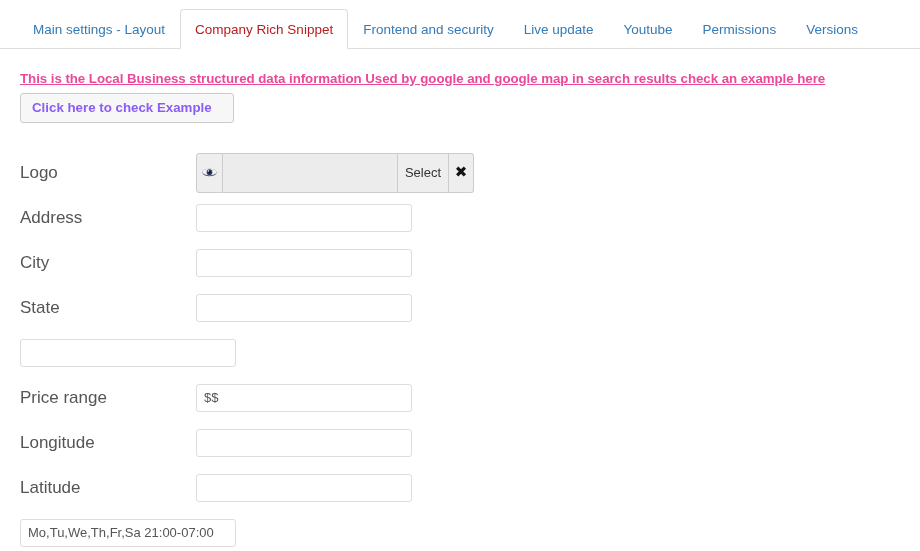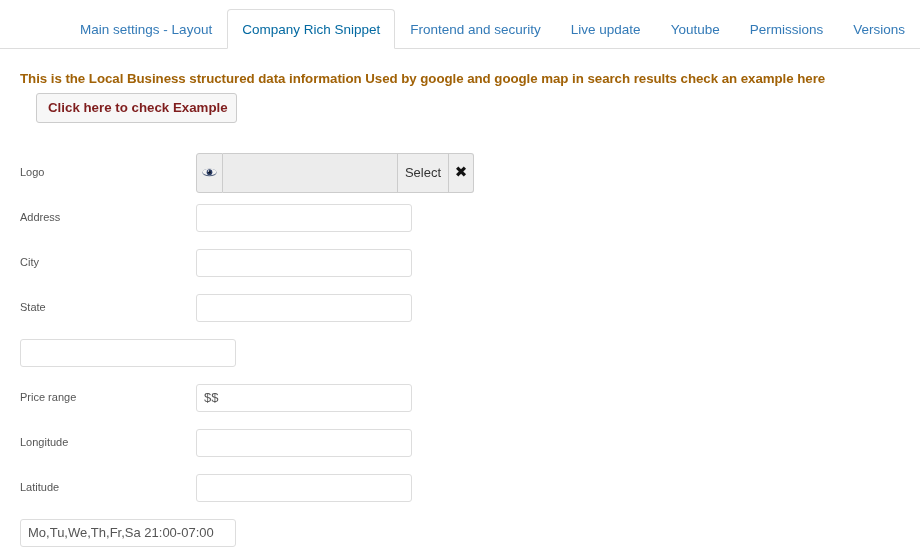--- a/index.html
+++ b/index.html
@@ -14,86 +14,85 @@
   }
 
   
   .tab-bar {
     position: relative;
     height: 49px;
     padding-left: 18px;
     border-bottom: 1px solid #dddddd;
     display: flex;
     align-items: flex-end;
-    justify-content: flex-end;
   }
   .tab {
     position: relative;
     display: block;
     padding: 10px 14px 9px 14px;
     font-size: 13.5px;
     line-height: 19px;
     color: #337ab7;
     text-decoration: none;
     border: 1px solid transparent;
     border-radius: 4px 4px 0 0;
     margin-bottom: -1px;
     white-space: nowrap;
     cursor: pointer;
     background: transparent;
   }
   .tab.active {
-    color: #0369a1;
+    color: #b91c1c;
     background: #ffffff;
     border: 1px solid #dddddd;
     border-bottom-color: #ffffff;
     cursor: default;
   }
 
   
   .content {
     padding: 21px 20px 0 20px;
   }
   .lead-note {
     font-size: 13.3px;
     font-weight: bold;
-    color: #a16207;
+    color: #ec4899;
+    text-decoration: underline;
     letter-spacing: -0.05px;
     line-height: 17px;
     white-space: nowrap;
   }
   .example-btn {
     display: inline-block;
     margin-top: 6px;
-    padding: 5px 8px 6px 11px;
+    padding: 5px 21px 6px 11px;
     font-size: 13.3px;
     line-height: 17px;
     font-weight: bold;
-    color: #7f1d1d;
+    color: #8b5cf6;
     background: #f7f7f7;
     border: 1px solid #cccccc;
     border-radius: 3px;
     cursor: pointer;
     font-family: "Liberation Sans", sans-serif;
-    margin-left: 16px;
   }
 
   
   .form {
     margin-top: 27px;
   }
   .form-row {
     display: flex;
     align-items: center;
     height: 45px;
   }
   .form-label {
     width: 176px;
     flex: 0 0 176px;
-    font-size: 11px;
+    font-size: 17px;
     color: #555555;
     line-height: 17px;
   }
   .form-control {
     width: 216px;
     height: 28px;
     padding: 3px 7px;
     font-size: 13px;
     line-height: 20px;
     color: #555555;

